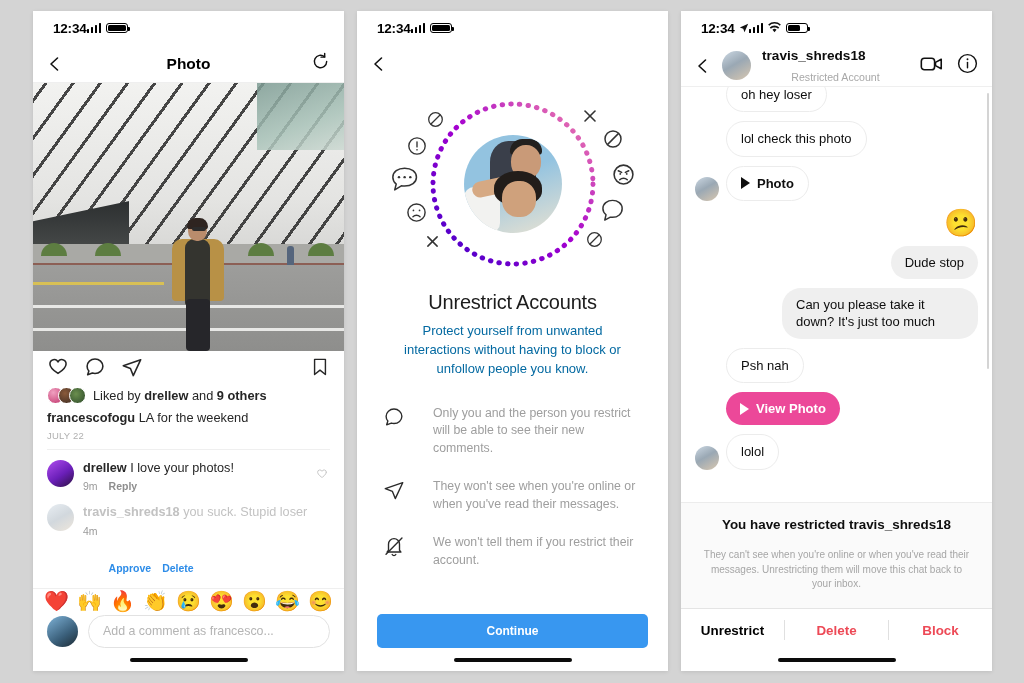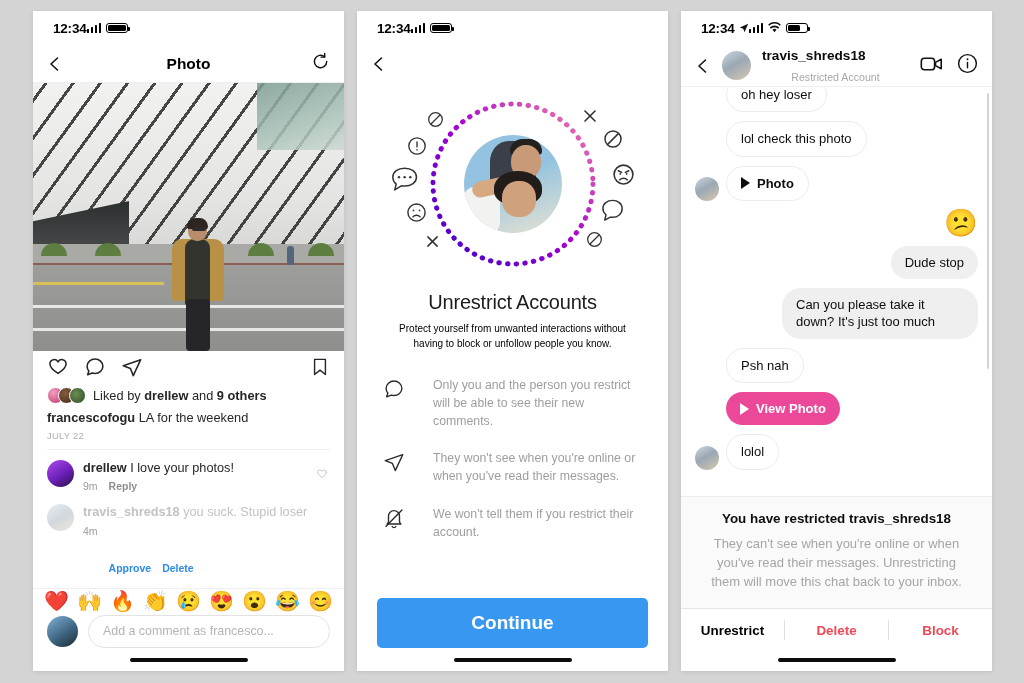--- a/index.html
+++ b/index.html
@@ -206,30 +206,30 @@
   .ab-hair1 { position:absolute; left:46px; top:4px; width:32px; height:16px; background:#23201e; border-radius:16px 16px 5px 5px; }
   .ab-face2 { position:absolute; left:38px; top:46px; width:34px; height:36px; background:#cfa17c; border-radius:46%; }
   .ab-hair2 { position:absolute; left:30px; top:36px; width:48px; height:34px; background:#221d1a; border-radius:50% 50% 40% 40%; }
   .ab-arm { position:absolute; left:8px; top:44px; width:40px; height:16px; background:#d6a983; border-radius:9px; transform:rotate(-12deg); }
   .ab-white { position:absolute; left:0; top:52px; width:36px; height:46px; background:#f2f2f0; border-radius:10px; }
 
   .flt { position:absolute; color:#3a3a3a; }
   .flt svg { display:block; }
 
   .p2-title { font-size: 20px; color:#1c1c1c; margin-top:12px; font-weight:normal; letter-spacing:-.2px; }
-  .p2-sub { font-size: 10px; color:#000000; text-align:center; line-height:1.45; margin-top:8px; width: 248px; }
+  .p2-sub { font-size: 13px; color:#0369a1; text-align:center; line-height:1.45; margin-top:8px; width: 248px; }
   .p2-list { margin-top:26px; width: 100%; padding: 0 26px; display:flex; flex-direction:column; gap:20px; }
   .p2-item { display:flex; gap:26px; align-items:flex-start; }
   .p2-ico { flex:0 0 24px; padding-top:1px; }
   .p2-txt { font-size: 12.3px; color:#9e9e9e; line-height:1.45; }
   .cta-wrap { padding: 0 20px 0; }
   .cta {
-    height: 50px; background:#3897f0; border-radius:5px;
+    height: 34px; background:#3897f0; border-radius:5px;
     display:flex; align-items:center; justify-content:center;
-    color:#fff; font-size: 19px; font-weight:bold;
+    color:#fff; font-size: 12px; font-weight:bold;
   }
 
   
   .dm-nav {
     flex:0 0 42px; display:flex; align-items:center; gap:11px;
     padding: 0 14px; border-bottom:1px solid #efefef; background:#fff;
   }
   .dm-av { width:29px; height:29px; border-radius:50%; flex:0 0 29px;
            background: linear-gradient(150deg,#cdd9e4,#9aa8b4 45%, #d8c7b0); }
   .dm-names { flex:1; line-height:1.15; }
@@ -256,21 +256,21 @@
   .scrollbar {
     position:absolute; right:3px; top:6px; width:2.5px; height:276px;
     background:#d4d4d4; border-radius:2px;
   }
 
   .restricted-note {
     background:#fafafa; border-top:1px solid #ececec;
     padding: 14px 22px 16px; text-align:center;
   }
   .rn-title { font-size: 13.4px; font-weight:bold; color:#0e0e0e; }
-  .rn-sub { font-size: 13px; color:#a6a6a6; line-height:1.45; margin-top:9px; }
+  .rn-sub { font-size: 10px; color:#a6a6a6; line-height:1.45; margin-top:16px; }
   .action-bar3 {
     display:flex; align-items:center; border-top:1px solid #e4e4e4;
     height: 44px; font-size: 13.4px; font-weight:bold;
   }
   .action-bar3 div { flex:1; text-align:center; }
   .ab-sep { flex:0 0 1px !important; height:20px; background:#e0e0e0; }
   .red { color:#ed4956; }
 </style>
 </head>
 <body>

